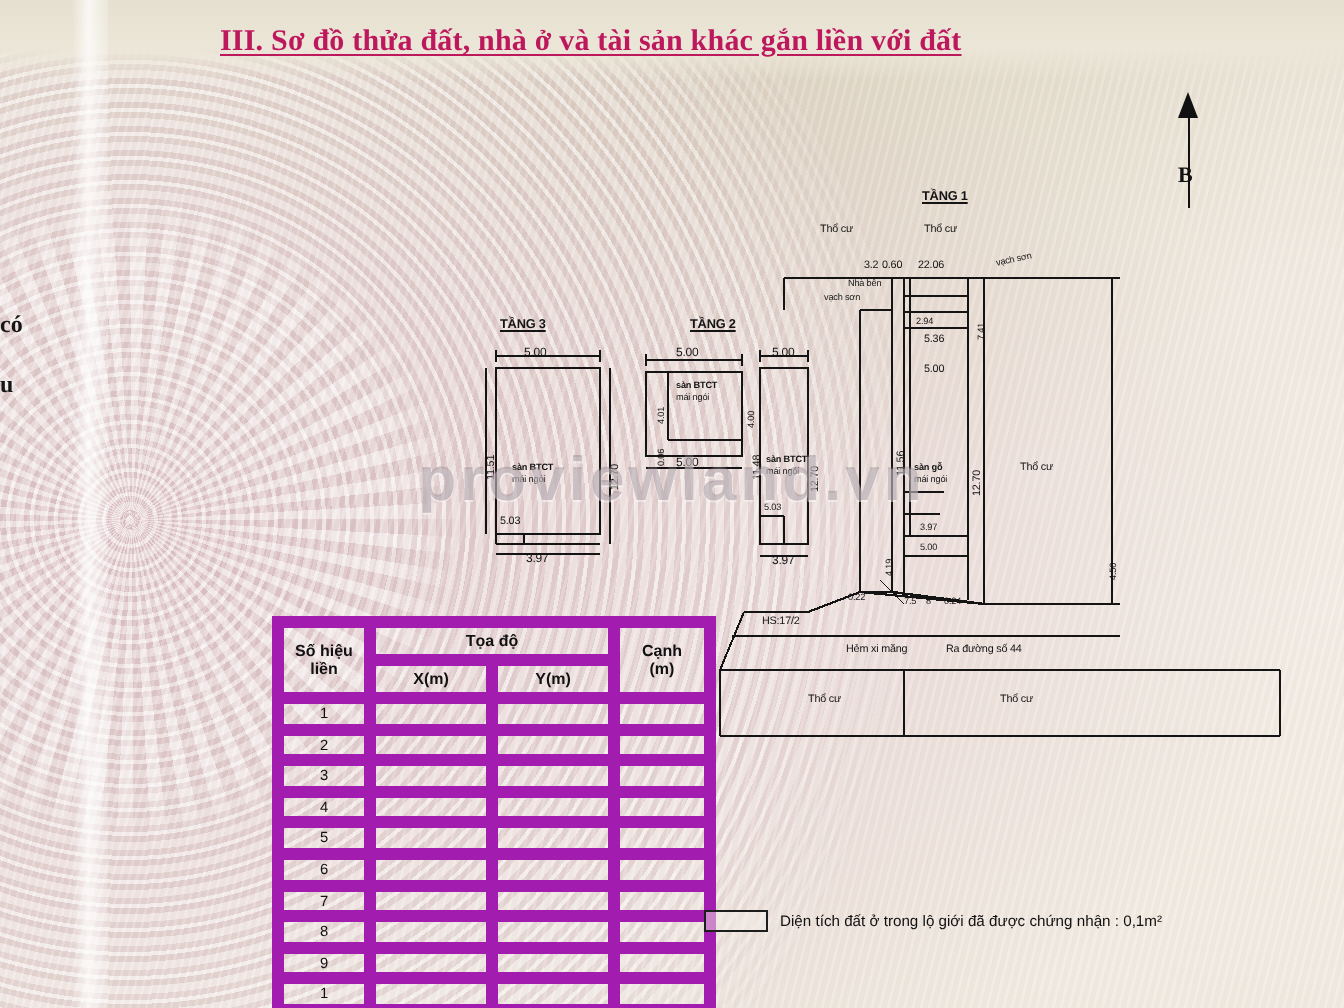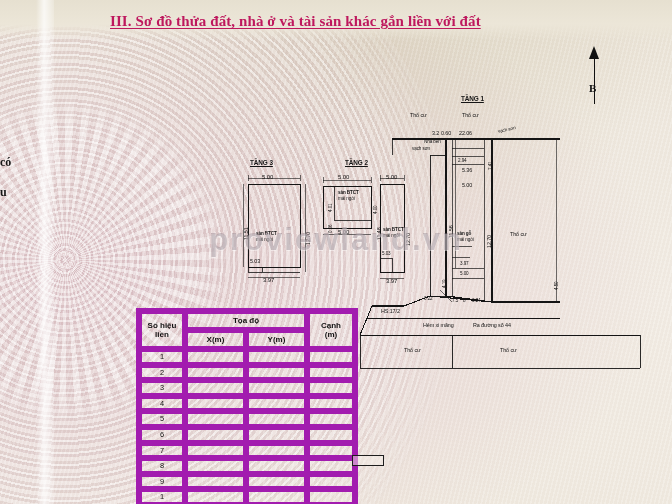--- a/index.html
+++ b/index.html
@@ -338,15 +338,16 @@
           <td class="blank"></td>
           <td class="blank"></td>
           <td class="blank"></td>
         </tr>
       </tbody>
   </table>
 </div>
 
 <div id="legend">
   <div class="legend-sw"></div>
+  <div class="legend-tx">Diện tích đất ở trong lộ giới đã được chứng nhận : 0,1m²</div>
 </div>
 
 <div id="wm">proviewland.vn</div>
 
 </body></html>

